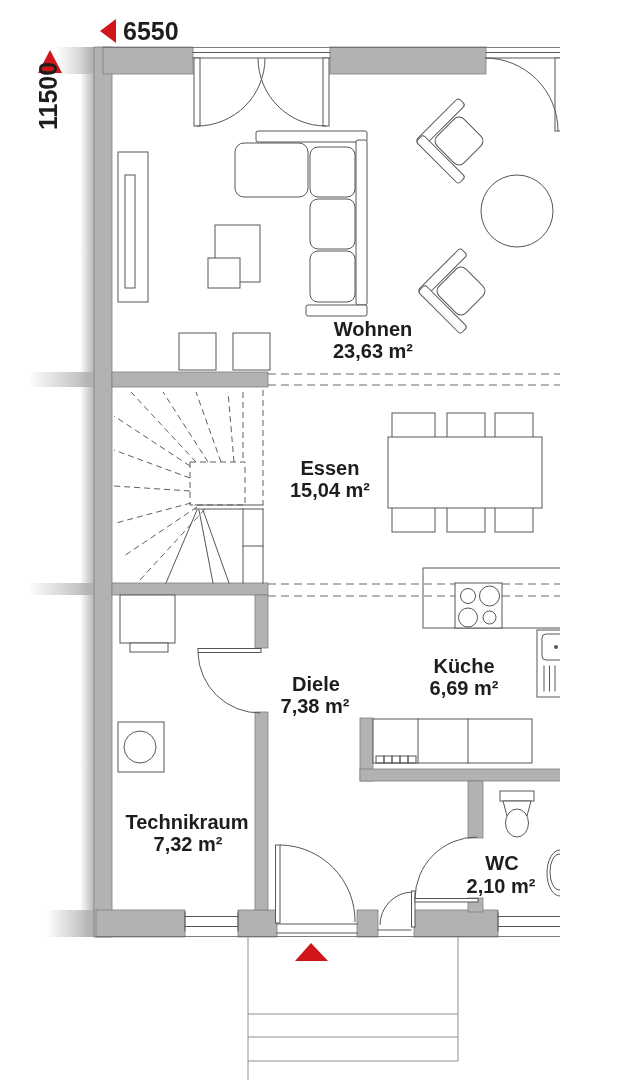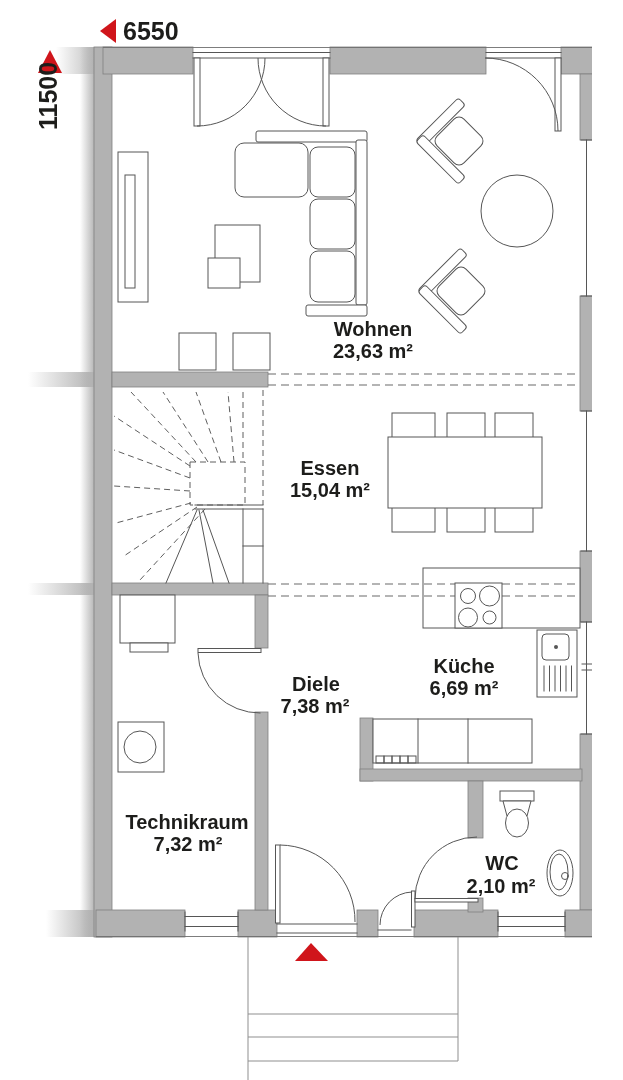--- a/index.html
+++ b/index.html
@@ -1,17 +1,17 @@
 <!DOCTYPE html>
 <html><head>
 <meta charset="utf-8">
 <style>
   html,body{margin:0;padding:0;background:#ffffff;}
   .stage{position:relative;width:560px;height:1080px;background:#ffffff;overflow:hidden;
-         font-family:"Liberation Sans",sans-serif;padding-left:32px;}
+         font-family:"Liberation Sans",sans-serif;}
   svg{position:absolute;left:0;top:0;}
   .wall{fill:#b2b2b2;stroke:#7f7f7f;stroke-width:.8;}
   .fadewall{stroke:none;}
   .ln{stroke:#565656;stroke-width:1;fill:none;stroke-linecap:square;}
   .lnt{stroke:#6e6e6e;stroke-width:.9;fill:none;}
   .furn{fill:#ffffff;stroke:#565656;stroke-width:1;}
   .nofill{fill:none;stroke:#565656;stroke-width:1;}
   .dash{stroke:#6a6a6a;stroke-width:1.1;stroke-dasharray:8 5;fill:none;}
   .sdash{stroke:#5f5f5f;stroke-width:1;stroke-dasharray:6 4;fill:none;}
   .plight{stroke:#8f8f8f;stroke-width:1;fill:none;}

